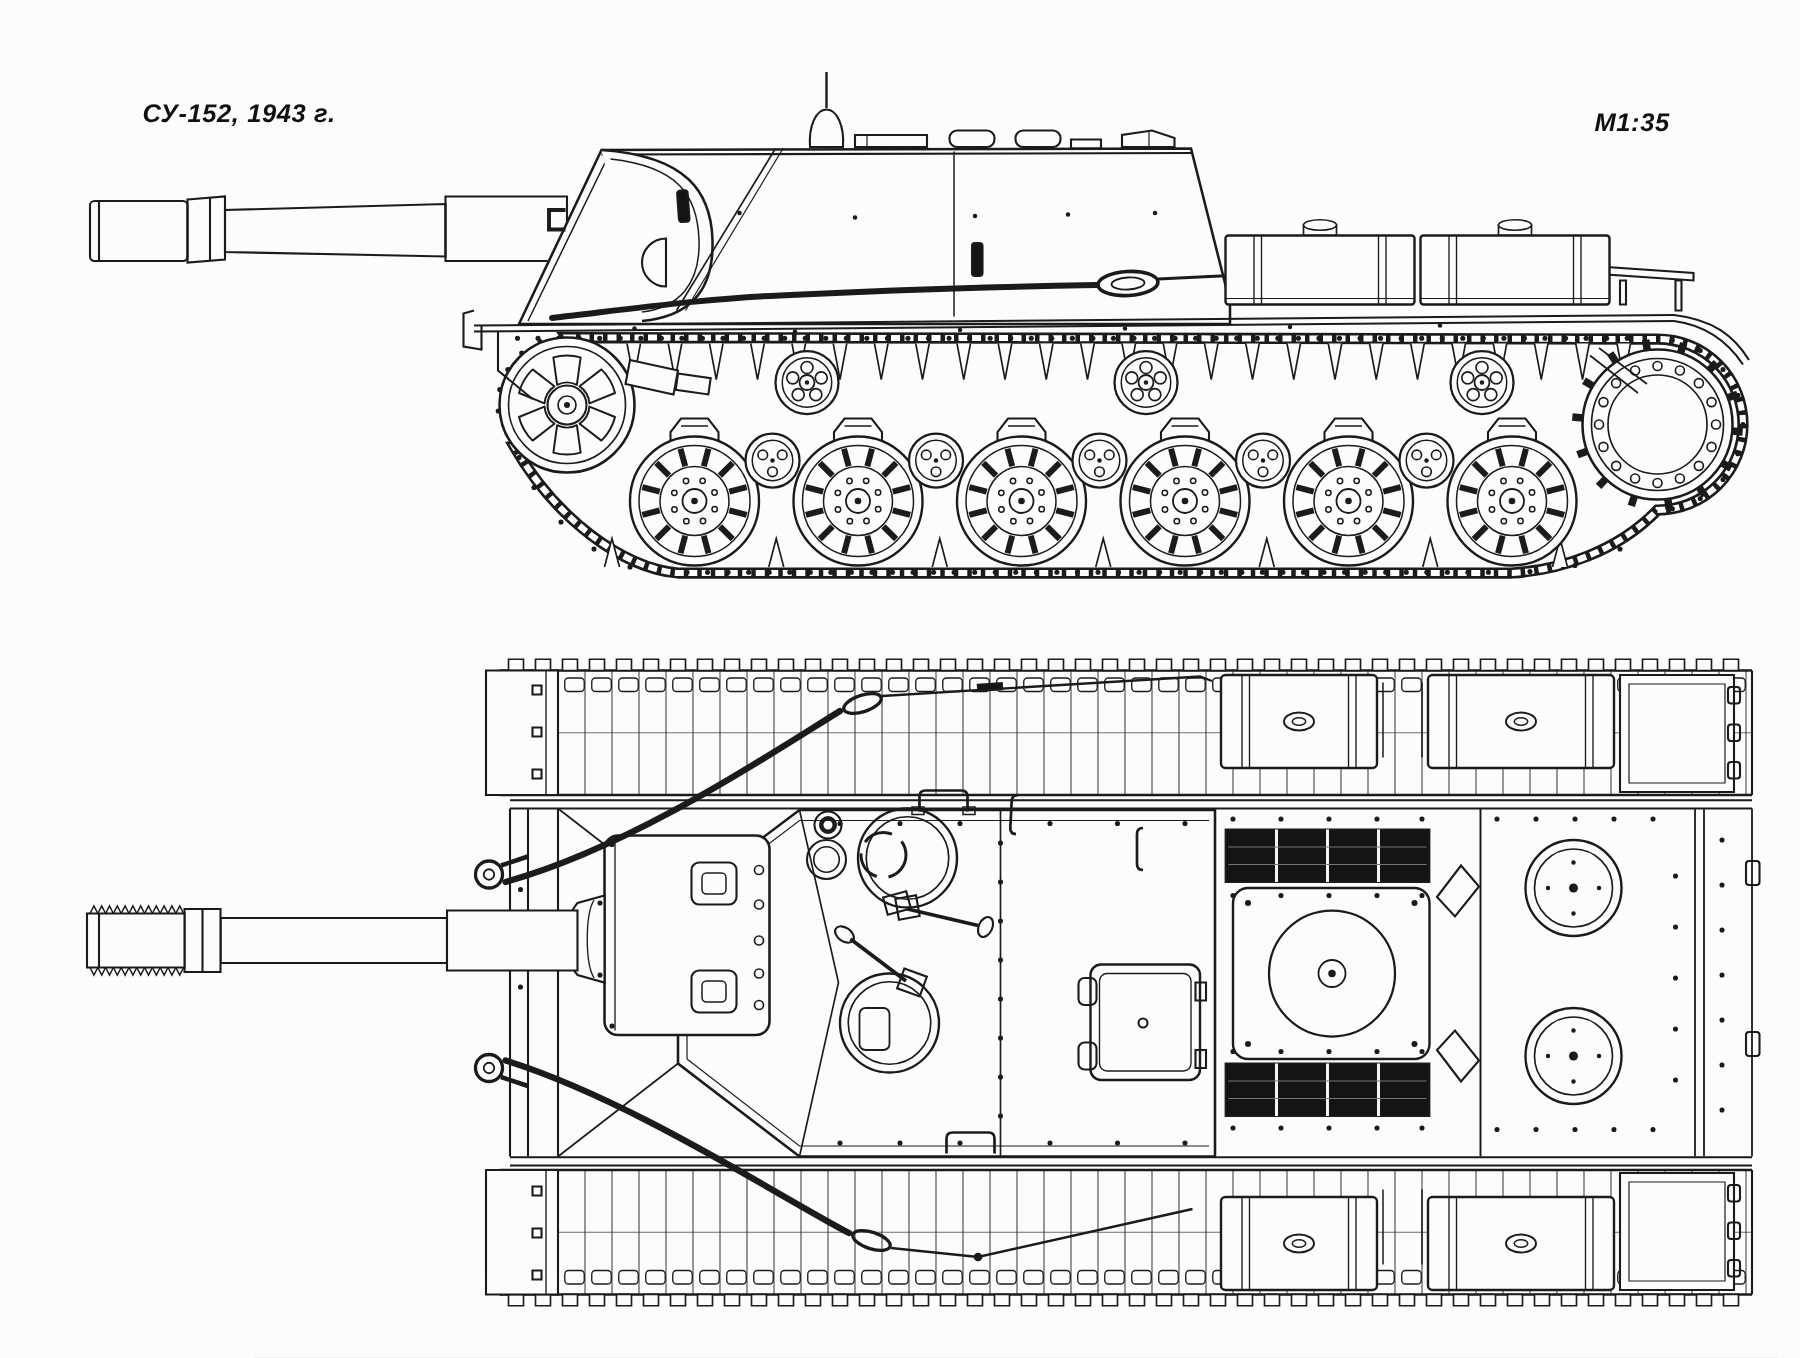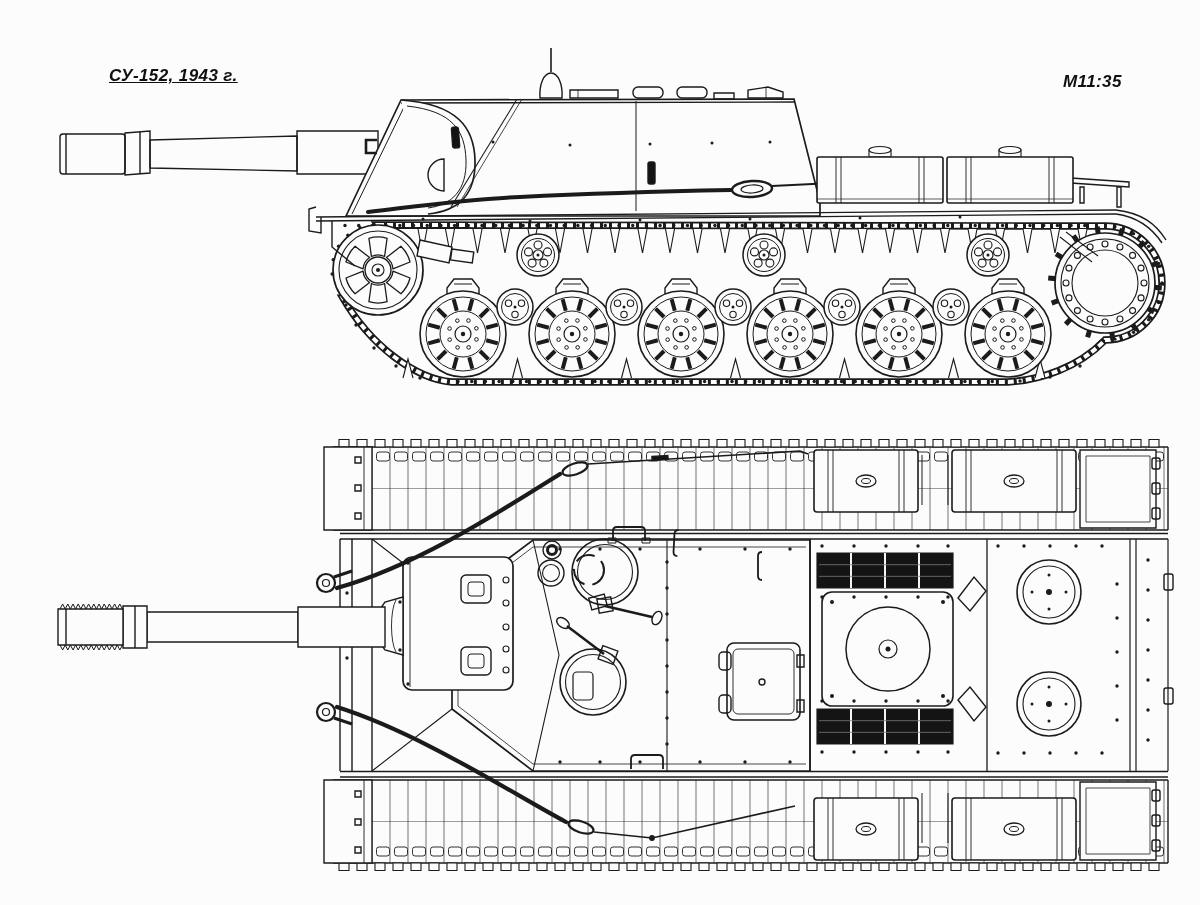--- a/index.html
+++ b/index.html
@@ -6,32 +6,32 @@
   .stage{
     position:relative;width:1200px;height:905px;overflow:hidden;
     background:#fcfcfc;
     font-family:"Liberation Sans",sans-serif;
   }
   .label{
     position:absolute;
     font-style:italic;font-weight:700;font-size:17px;
     color:#101010;letter-spacing:.4px;white-space:nowrap;
   }
-  #title-label{left:109px;top:66px;text-decoration:underline;}
+  #title-label{left:95px;top:66px;}
   #scale-label{left:1063px;top:72px;}
   svg{position:absolute;left:0;top:0;}
   svg *{vector-effect:non-scaling-stroke;}
 </style>
 </head>
 <body>
 
 <div class="stage">
 
   <div id="title-label" class="label">СУ-152, 1943 г.</div>
-  <div id="scale-label" class="label">М11:35</div>
+  <div id="scale-label" class="label">М1:35</div>
 
   <svg id="blueprint" width="1200" height="905" viewBox="0 0 1200 905">
 
     <g id="side-view" fill="none" stroke="#1b1b1b" stroke-width="1.4">
 
       <g id="side-track">
           <path d="M378,225 L1105,226 A57,57 0 0 1 1105,340 C1078,368 1040,380 1008,382 L452,382 C415,379 370,345 343,298 A46,46 0 0 0 378,225 Z" stroke="#1b1b1b" stroke-width="7.5" fill="none"></path>
           <path d="M378,225 L1105,226 A57,57 0 0 1 1105,340 C1078,368 1040,380 1008,382 L452,382 C415,379 370,345 343,298 A46,46 0 0 0 378,225 Z" stroke="#ffffff" stroke-width="4" fill="none" stroke-dasharray="6 3"></path>
           <path d="M418,229 L422.5,253 L427,229" fill="#fcfcfc" stroke="#1b1b1b" stroke-width="1.1"></path>
           <path d="M445.5,229 L450,253 L454.5,229" fill="#fcfcfc" stroke="#1b1b1b" stroke-width="1.1"></path>

